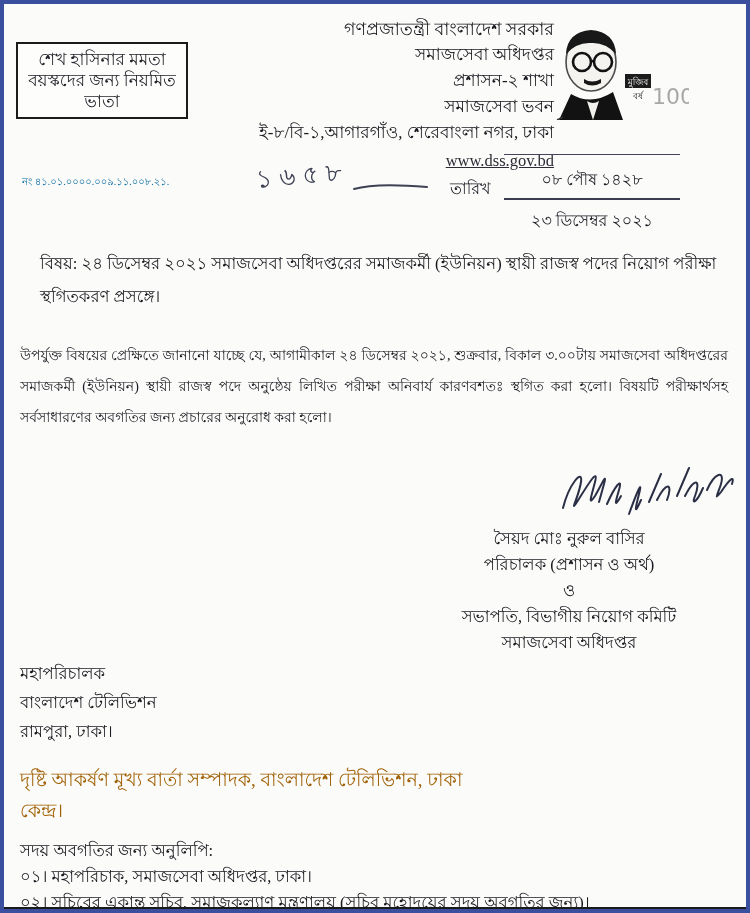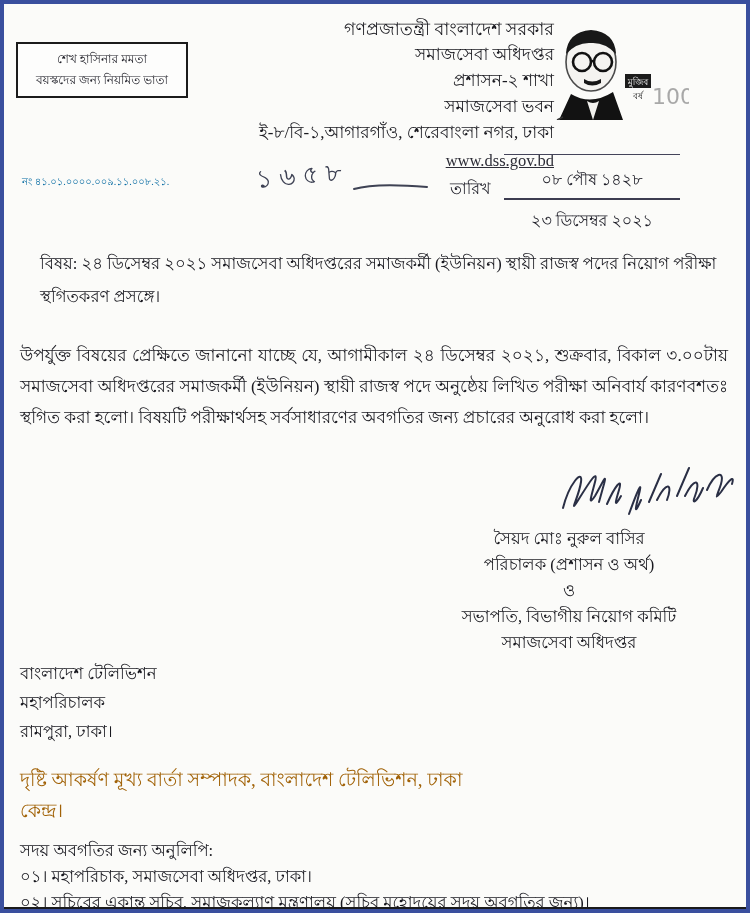--- a/index.html
+++ b/index.html
@@ -11,21 +11,21 @@
     border:4px solid #3a4f9e;
     box-sizing:border-box;
     font-family:"Liberation Serif","DejaVu Sans",serif;
     color:#1c1c24;
     overflow:hidden;
   }
   .bottom-edge{position:absolute;left:0;right:0;bottom:0;height:2px;background:#1a1a1a;}
   .stamp-box{
     position:absolute;left:12px;top:38px;width:172px;
     border:2px solid #1b1b1b;background:#fdfdfc;
-    text-align:center;font-size:12px;line-height:21px;
+    text-align:center;font-size:17px;line-height:21px;
     padding:5px 4px;box-sizing:border-box;color:#23232b;
   }
   .header{
     position:absolute;left:150px;top:12px;width:400px;
     text-align:right;font-size:17px;line-height:26px;color:#19191f;
   }
   .header .h1{font-size:17.5px;}
   .website{
     display:inline-block;margin-top:2px;
     text-decoration:underline;color:#2c2c36;font-size:16.5px;
@@ -49,21 +49,21 @@
     border-top:1.5px solid #44445a;
     border-bottom:2px solid #3c3c50;
   }
   .date-frac .d2{padding-top:8px;}
   .subject{
     position:absolute;left:16px;top:243px;width:700px;
     font-size:16.5px;line-height:33px;color:#18181f;margin-left:20px;
   }
   .body-par{
     position:absolute;left:16px;top:336px;width:708px;
-    font-size:17px;line-height:31px;text-align:justify;color:#18181f;
+    font-size:14px;line-height:31px;text-align:justify;color:#18181f;
   }
   .sig-scrawl{position:absolute;left:545px;top:452px;}
   .sig-block{
     position:absolute;left:390px;top:522px;width:350px;
     text-align:center;font-size:16.5px;line-height:26px;color:#19191f;
   }
   .recipient{
     position:absolute;left:16px;top:655px;
     font-size:16.5px;line-height:29px;color:#18181f;
   }
@@ -148,22 +148,22 @@
 
   <div class="sig-block">
     <div>সৈয়দ মোঃ নুরুল বাসির</div>
     <div>পরিচালক (প্রশাসন ও অর্থ)</div>
     <div>ও</div>
     <div>সভাপতি, বিভাগীয় নিয়োগ কমিটি</div>
     <div>সমাজসেবা অধিদপ্তর</div>
   </div>
 
   <div class="recipient">
+    <div>মহাপরিচালক</div>
     <div>বাংলাদেশ টেলিভিশন</div>
-    <div>মহাপরিচালক</div>
     <div>রামপুরা, ঢাকা।</div>
   </div>
 
   <div class="attention">দৃষ্টি আকর্ষণ মূখ্য বার্তা সম্পাদক, বাংলাদেশ টেলিভিশন, ঢাকা কেন্দ্র।</div>
 
   <div class="cc">
     <div>সদয় অবগতির জন্য অনুলিপি:</div>
     <div class="cc-item">০১। মহাপরিচাক, সমাজসেবা অধিদপ্তর, ঢাকা।</div>
     <div class="cc-item">০২। সচিবের একান্ত সচিব, সমাজকল্যাণ মন্ত্রণালয় (সচিব মহোদয়ের সদয় অবগতির জন্য)।</div>
   </div>

